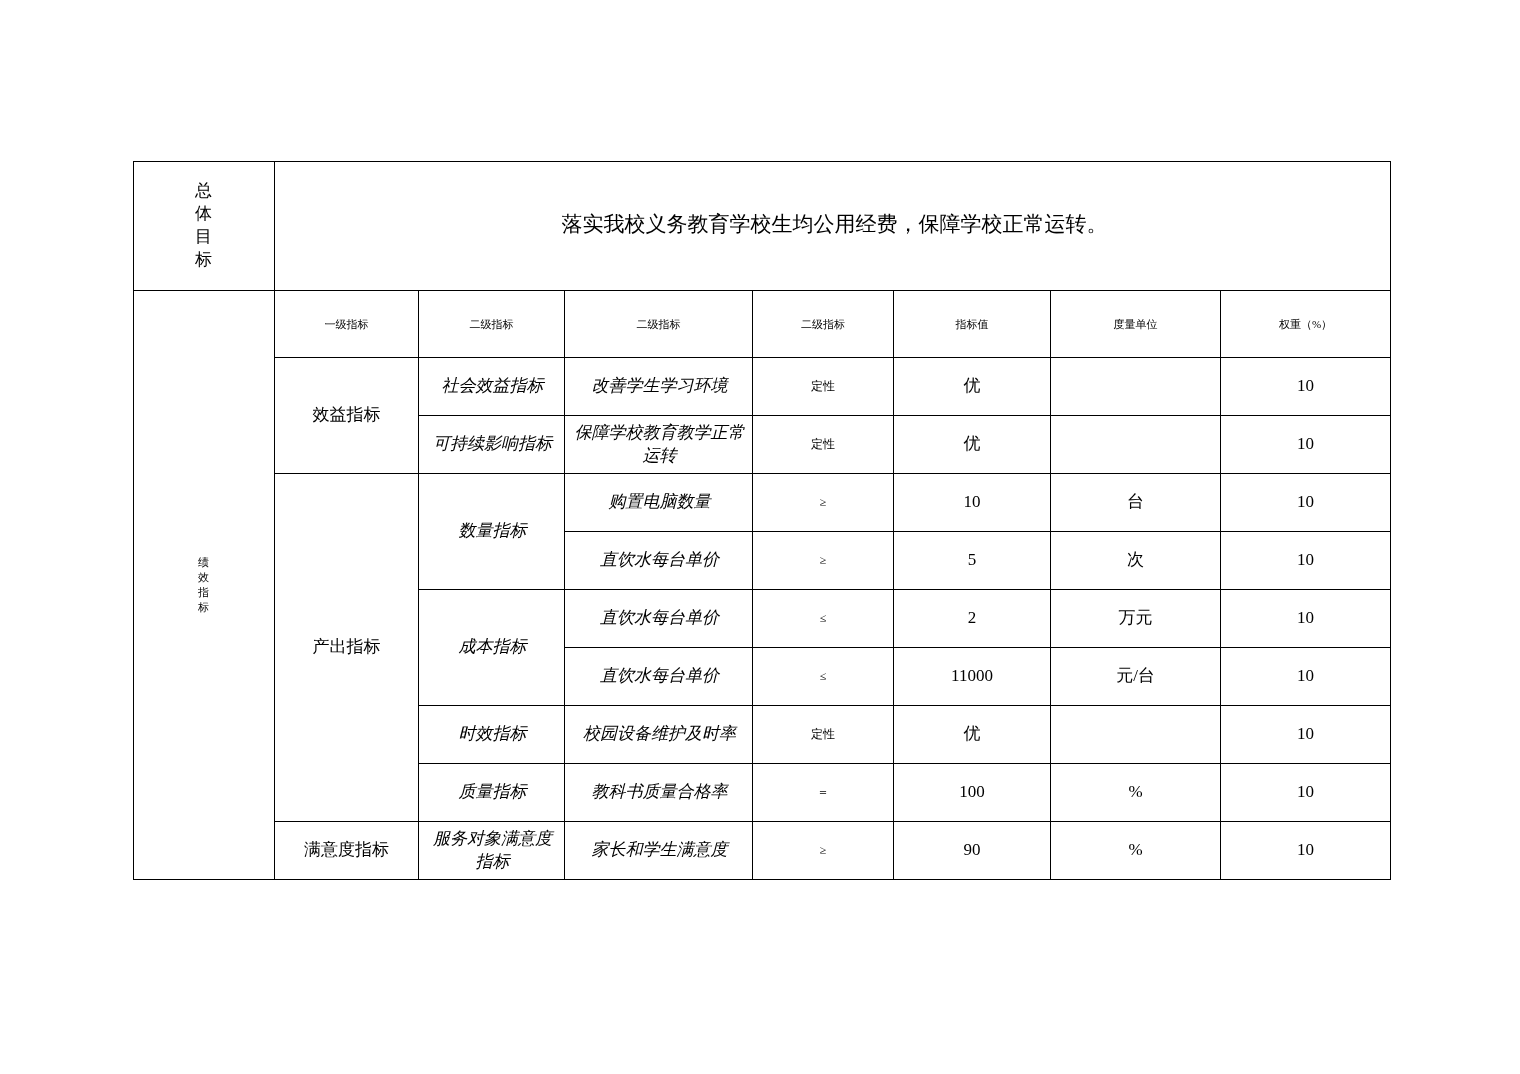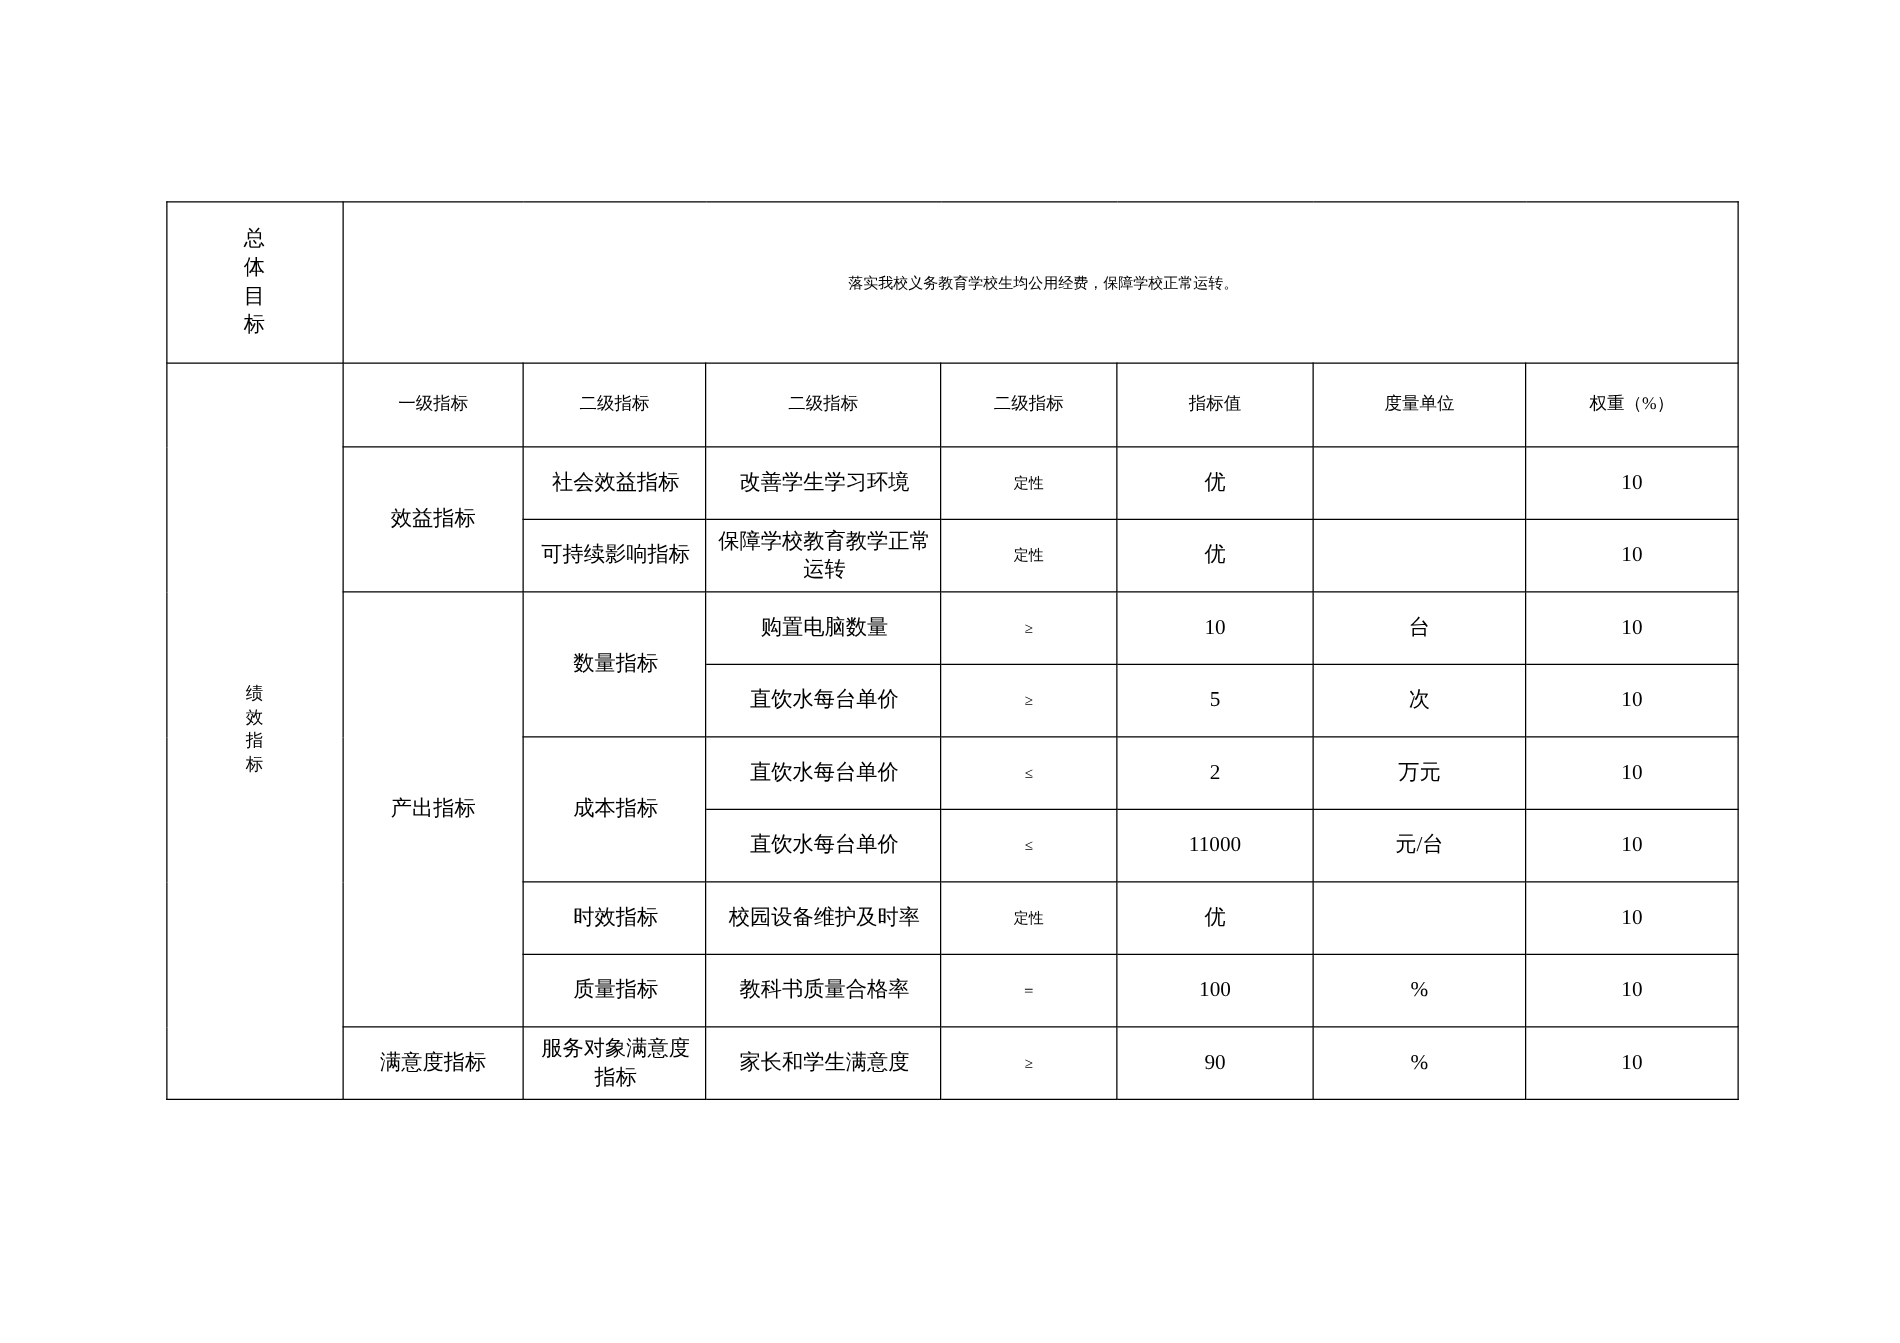--- a/index.html
+++ b/index.html
@@ -55,32 +55,34 @@
     writing-mode: horizontal-tb;
     text-align: center;
     padding: 6px 0;
   }
   .vert-label span {
     display: block;
   }
   .goal-text {
     text-align: left;
     padding-left: 10px !important;
-    font-size: 12px;
+    font-size: 21px;
+    font-family: Liberation Mono, monospace;
   }
   .goal-row td {
     height: 120px;
   }
   .head-row td {
     height: 58px;
-    font-size: 14px;
+    font-size: 11px;
   }
   .left-cell {
     text-align: left;
     padding-left: 8px !important;
+    font-style: italic;
   }
   .row-h {
     height: 58px;
   }
   .sym {
     font-size: 12px;
   }
 </style>
 </head>
 <body>

